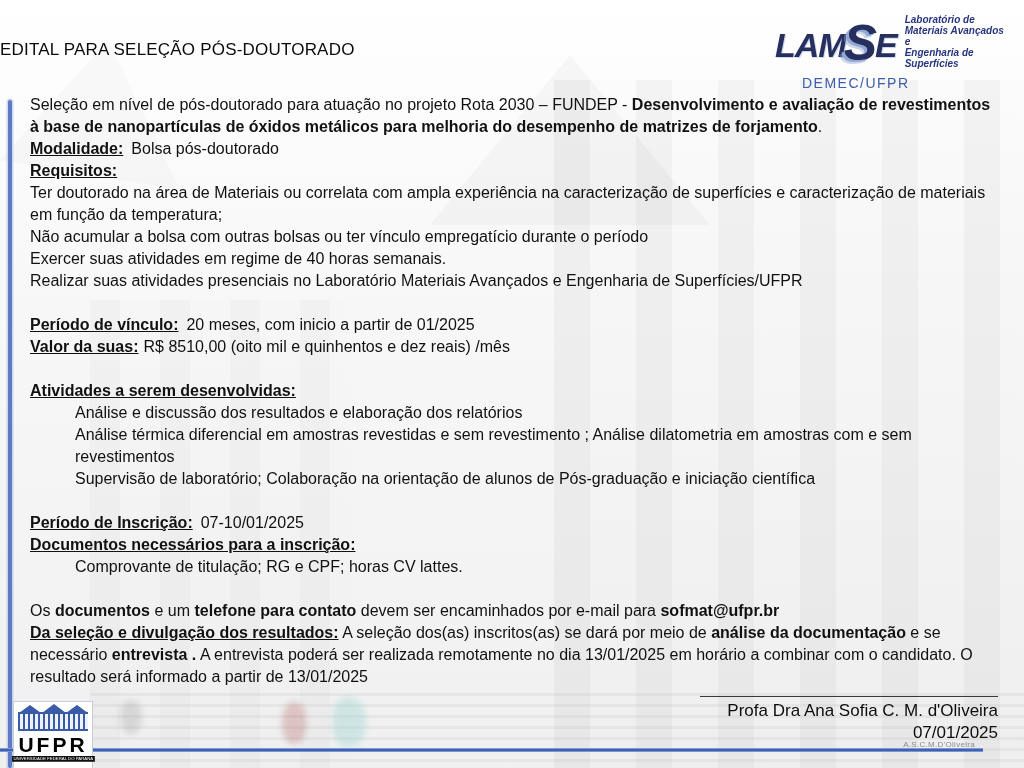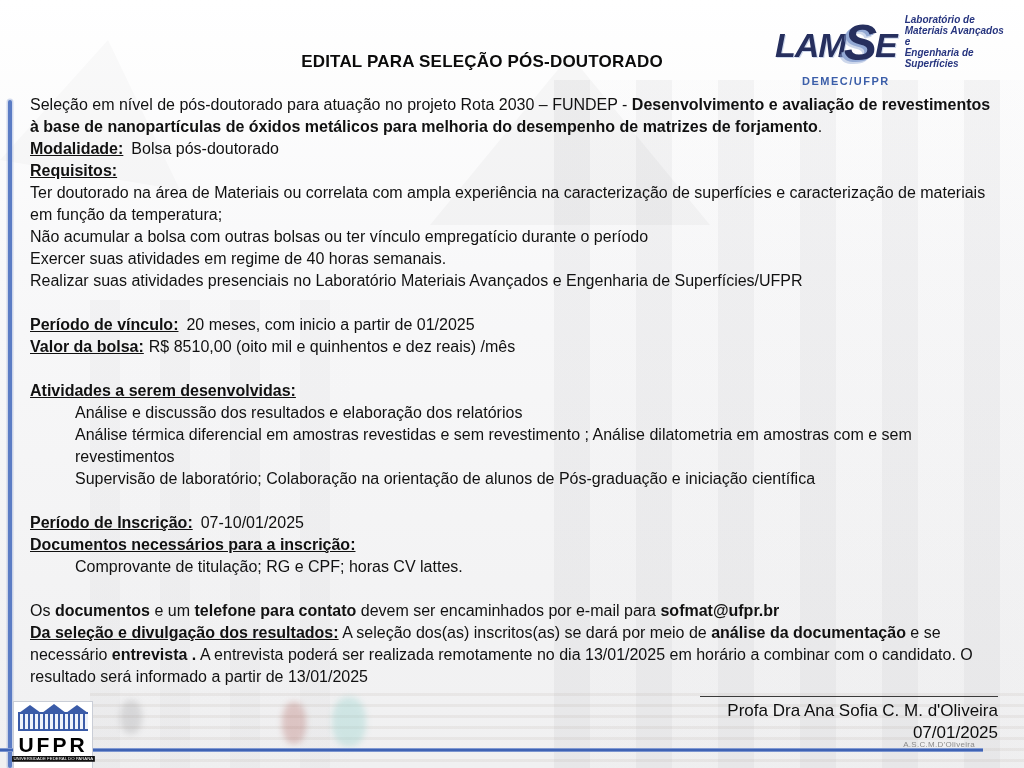--- a/index.html
+++ b/index.html
@@ -23,30 +23,30 @@
   .person{position:absolute;border-radius:45%;filter:blur(3px);}
   .person1{left:282px;top:702px;width:24px;height:42px;background:#a9544e;opacity:.28;}
   .person2{left:332px;top:697px;width:34px;height:50px;background:#8fd0ca;opacity:.34;}
   .person3{left:120px;top:700px;width:22px;height:34px;background:#8d8d90;opacity:.25;}
   
   .vline{position:absolute;left:8px;top:100px;width:4px;height:668px;background:#5b7cc4;
     border-radius:3px;box-shadow:0 0 0 1.5px rgba(125,153,210,.35);}
   .blue-hline{position:absolute;left:0;top:748px;width:983px;height:4px;
     background:linear-gradient(180deg,#a5b8e3 0%,#3f63b4 35%,#3f63b4 70%,#a5b8e3 100%);}
   
-  .title{position:absolute;left:0;right:60px;top:40px;margin:12px;text-align:center;
-    font-size:17px;font-weight:bold;letter-spacing:.2px;color:#0b0b0b;}
+  .title{position:absolute;left:0;right:60px;top:40px;margin:0;
+    font-size:17px;font-weight:normal;letter-spacing:.2px;color:#0b0b0b;}
   .lamse{position:absolute;top:14px;right:18px;width:262px;}
   .lamse-top{display:flex;align-items:center;}
   .lamse-word{display:flex;align-items:baseline;font-style:italic;font-weight:800;color:#262f5e;white-space:nowrap;margin-left:31px;}
   .lamse-lam,.lamse-e{font-size:34px;line-height:34px;letter-spacing:-1px;text-shadow:1px 1px 0 rgba(147,169,212,.45);}
   .lamse-s{font-size:50px;line-height:38px;position:relative;top:3px;margin:0 -2px;
     text-shadow:-3px 2px 0 #93a9d4,-5px 4px 0 rgba(147,169,212,.45);}
   .lamse-tagline{margin-left:8px;font-size:10px;line-height:11px;font-style:italic;font-weight:bold;color:#27357f;}
-  .lamse-dept{margin-left:58px;margin-top:6px;font-size:11px;font-weight:bold;letter-spacing:1.5px;color:#3b5ea9;}
+  .lamse-dept{margin-left:58px;margin-top:6px;font-size:14px;font-weight:normal;letter-spacing:1.5px;color:#3b5ea9;}
   
   .body{position:absolute;left:30px;right:28px;top:94px;font-size:16px;line-height:22px;}
   .body p{margin:0;}
   .lbl{font-weight:bold;text-decoration:underline;}
   .b{font-weight:bold;}
   .val{padding-left:8px;}
   .val2{padding-left:5px;}
   .indent{padding-left:45px;}
   .sp{height:22px;}
   
@@ -108,21 +108,21 @@
 
     <p><span class="lbl">Requisitos:</span></p>
     <p>Ter doutorado na área de Materiais ou correlata com ampla experiência na caracterização de superfícies e caracterização de materiais em função da temperatura;</p>
     <p>Não acumular a bolsa com outras bolsas ou ter vínculo empregatício durante o período</p>
     <p>Exercer suas atividades em regime de 40 horas semanais.</p>
     <p>Realizar suas atividades presenciais no Laboratório Materiais Avançados e Engenharia de Superfícies/UFPR</p>
 
     <div class="sp"></div>
 
     <p><span class="lbl">Período de vínculo:</span><span class="val">20 meses, com inicio a partir de 01/2025</span></p>
-    <p><span class="lbl">Valor da bolsa:</span><span class="val2">R$ 8510,00 (oito mil e quinhentos e dez reais) /mês</span></p>
+    <p><span class="lbl">Valor da suas:</span><span class="val2">R$ 8510,00 (oito mil e quinhentos e dez reais) /mês</span></p>
 
     <div class="sp"></div>
 
     <p><span class="lbl">Atividades a serem desenvolvidas:</span></p>
     <p class="indent">Análise e discussão dos resultados e elaboração dos relatórios</p>
     <p class="indent">Análise térmica diferencial em amostras revestidas e sem revestimento ; Análise dilatometria em amostras com e sem revestimentos</p>
     <p class="indent">Supervisão de laboratório; Colaboração na orientação de alunos de Pós-graduação e iniciação científica</p>
 
     <div class="sp"></div>
 

